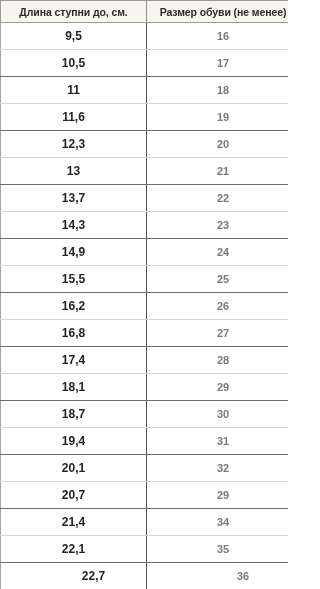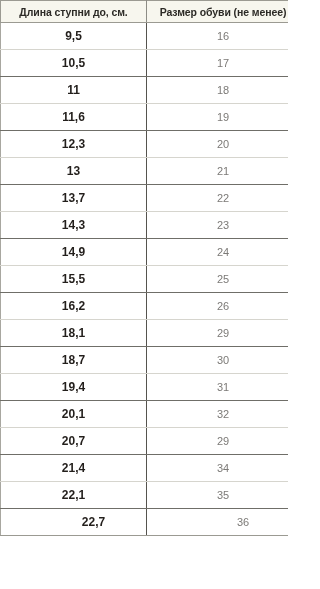--- a/index.html
+++ b/index.html
@@ -62,21 +62,21 @@
     color: #231f1c;
     font-size: 12px;
     font-weight: bold;
     border-left: 1px solid #a8a7a0;
     border-right: 1px solid #55534e;
   }
   .size-table tbody td.cell-size {
     width: 144px;
     color: #7c7a77;
     font-size: 11px;
-    font-weight: normal;
+    font-weight: bold;
     border-right: 1px solid #a8a7a0;
   }
 
   
   .size-table tbody tr td { border-bottom: 1px solid #cfcec8; }
   .size-table tbody tr.sep-dark td { border-bottom: 1px solid #6f6e68; }
   .size-table tbody tr.sep-light td { border-bottom: 1px solid #d6d5ce; }
   .size-table tbody tr:last-child td { border-bottom: 1px solid #9b9a92; padding-left: 44px; }
 </style>
 </head>
@@ -128,20 +128,28 @@
       </tr>
       <tr class="sep-dark">
         <td class="cell-length">15,5</td>
         <td class="cell-size">25</td>
       </tr>
       <tr class="sep-light">
         <td class="cell-length">16,2</td>
         <td class="cell-size">26</td>
       </tr>
       <tr class="sep-dark">
+        <td class="cell-length">16,8</td>
+        <td class="cell-size">27</td>
+      </tr>
+      <tr class="sep-light">
+        <td class="cell-length">17,4</td>
+        <td class="cell-size">28</td>
+      </tr>
+      <tr class="sep-dark">
         <td class="cell-length">18,1</td>
         <td class="cell-size">29</td>
       </tr>
       <tr class="sep-light">
         <td class="cell-length">18,7</td>
         <td class="cell-size">30</td>
       </tr>
       <tr class="sep-dark">
         <td class="cell-length">19,4</td>
         <td class="cell-size">31</td>

